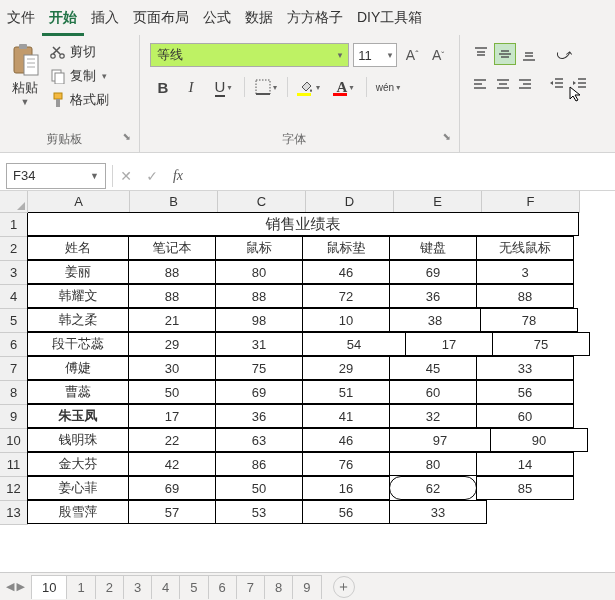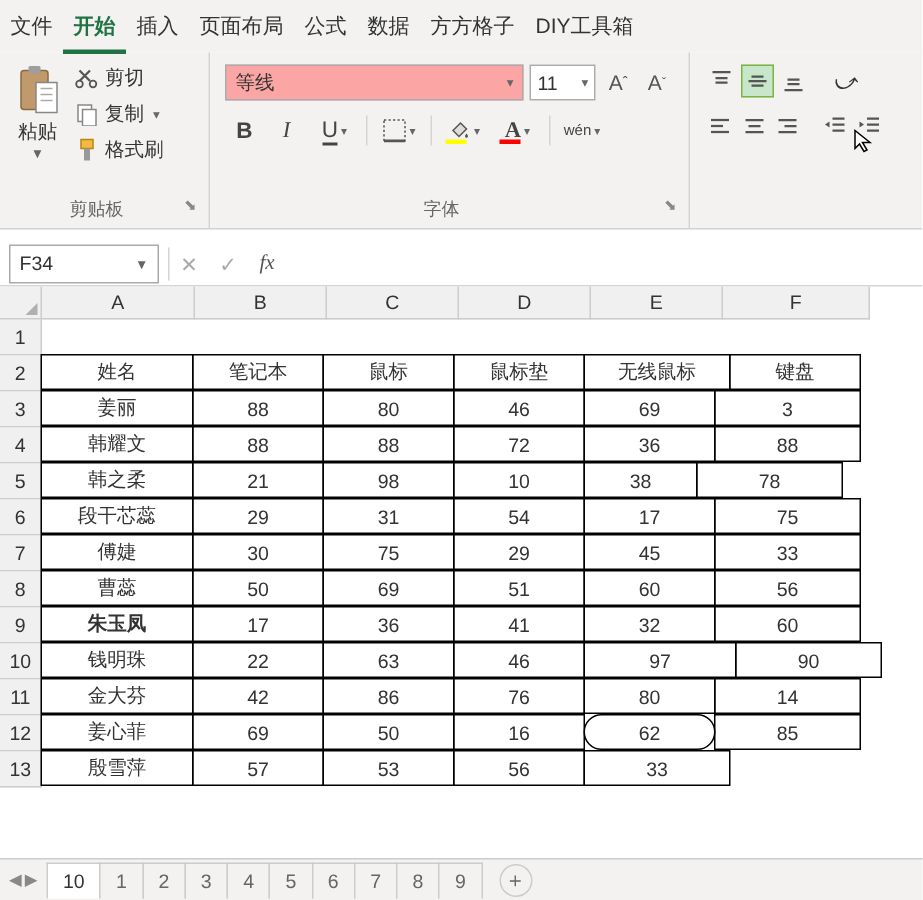--- a/index.html
+++ b/index.html
@@ -23,21 +23,21 @@
 .paste-label { font-size: 13px; margin-top: 2px; }
 .paste-drop { font-size: 9px; color: #666; }
 .clip-right { display: flex; flex-direction: column; gap: 6px; padding-top: 4px; }
 .clip-btn { display: flex; align-items: center; gap: 4px; font-size: 13px; cursor: pointer; }
 .clip-btn svg { width: 16px; height: 16px; }
 .clip-btn .drop { font-size: 9px; color: #666; margin-left: 2px; }
 
 
 .font-body { display: flex; flex-direction: column; gap: 8px; padding: 4px 4px 0 4px; }
 .font-row1 { display: flex; align-items: center; gap: 4px; }
-.font-select { width: 200px; height: 24px; border: 1px solid #ababab; background: #fca5a5; font-size: 13px; padding: 0 6px; display: flex; align-items: center; justify-content: space-between; }
+.font-select { width: 200px; height: 24px; border: 1px solid #ababab; background: #bef264; font-size: 13px; padding: 0 6px; display: flex; align-items: center; justify-content: space-between; }
 .size-select { width: 44px; height: 24px; border: 1px solid #ababab; background: #fff; font-size: 13px; padding: 0 4px; display: flex; align-items: center; justify-content: space-between; }
 .fs-btn { width: 22px; height: 22px; display: flex; align-items: center; justify-content: center; font-size: 14px; color: #555; cursor: pointer; }
 .fs-btn .sup { font-size: 10px; }
 .font-row2 { display: flex; align-items: center; gap: 2px; }
 .tb { width: 26px; height: 24px; display: flex; align-items: center; justify-content: center; font-size: 15px; cursor: pointer; color: #444; position: relative; }
 .tb .drop { font-size: 8px; margin-left: 2px; color: #666; }
 .tb.db { width: 34px; }
 .sep { width: 1px; height: 20px; background: #d4d4d4; margin: 0 2px; }
 .u-line { border-bottom: 2px solid #444; }
 .color-bar { position: absolute; bottom: 3px; left: 5px; width: 14px; height: 3px; }
@@ -300,29 +300,30 @@
       <div class="ch" style="width: 102px;">A</div>
       <div class="ch" style="width: 88px;">B</div>
       <div class="ch" style="width: 88px;">C</div>
       <div class="ch" style="width: 88px;">D</div>
       <div class="ch" style="width: 88px;">E</div>
       <div class="ch" style="width: 98px;">F</div>
     </div>
   <div class="rows tbl-border" id="rows">
       <div class="row">
         <div class="rh">1</div>
+        <div class="cell title-cell" style="width: 552px;">销售业绩表</div>
       </div>
       <div class="row">
         <div class="rh">2</div>
         <div class="cell" style="width: 102px;">姓名</div>
         <div class="cell" style="width: 88px;">笔记本</div>
         <div class="cell" style="width: 88px;">鼠标</div>
         <div class="cell" style="width: 88px;">鼠标垫</div>
+        <div class="cell" style="width: 88px;">键盘</div>
         <div class="cell" style="width: 98px;">无线鼠标</div>
-        <div class="cell" style="width: 88px;">键盘</div>
       </div>
       <div class="row">
         <div class="rh">3</div>
         <div class="cell" style="width: 102px;">姜丽</div>
         <div class="cell" style="width: 88px;">88</div>
         <div class="cell" style="width: 88px;">80</div>
         <div class="cell" style="width: 88px;">46</div>
         <div class="cell" style="width: 88px;">69</div>
         <div class="cell" style="width: 98px;">3</div>
       </div>
@@ -334,29 +335,29 @@
         <div class="cell" style="width: 88px;">72</div>
         <div class="cell" style="width: 88px;">36</div>
         <div class="cell" style="width: 98px;">88</div>
       </div>
       <div class="row">
         <div class="rh">5</div>
         <div class="cell" style="width: 102px;">韩之柔</div>
         <div class="cell" style="width: 88px;">21</div>
         <div class="cell" style="width: 88px;">98</div>
         <div class="cell" style="width: 88px;">10</div>
-        <div class="cell" style="width: 76px;">38</div>
+        <div class="cell" style="width: 92px;">38</div>
         <div class="cell" style="width: 98px;">78</div>
       </div>
       <div class="row">
         <div class="rh">6</div>
         <div class="cell" style="width: 102px;">段干芯蕊</div>
         <div class="cell" style="width: 88px;">29</div>
         <div class="cell" style="width: 88px;">31</div>
-        <div class="cell" style="width: 88px;">54</div>
+        <div class="cell" style="width: 104px;">54</div>
         <div class="cell" style="width: 88px;">17</div>
         <div class="cell" style="width: 98px;">75</div>
       </div>
       <div class="row">
         <div class="rh">7</div>
         <div class="cell" style="width: 102px;">傅婕</div>
         <div class="cell" style="width: 88px;">30</div>
         <div class="cell" style="width: 88px;">75</div>
         <div class="cell" style="width: 88px;">29</div>
         <div class="cell" style="width: 88px;">45</div>

